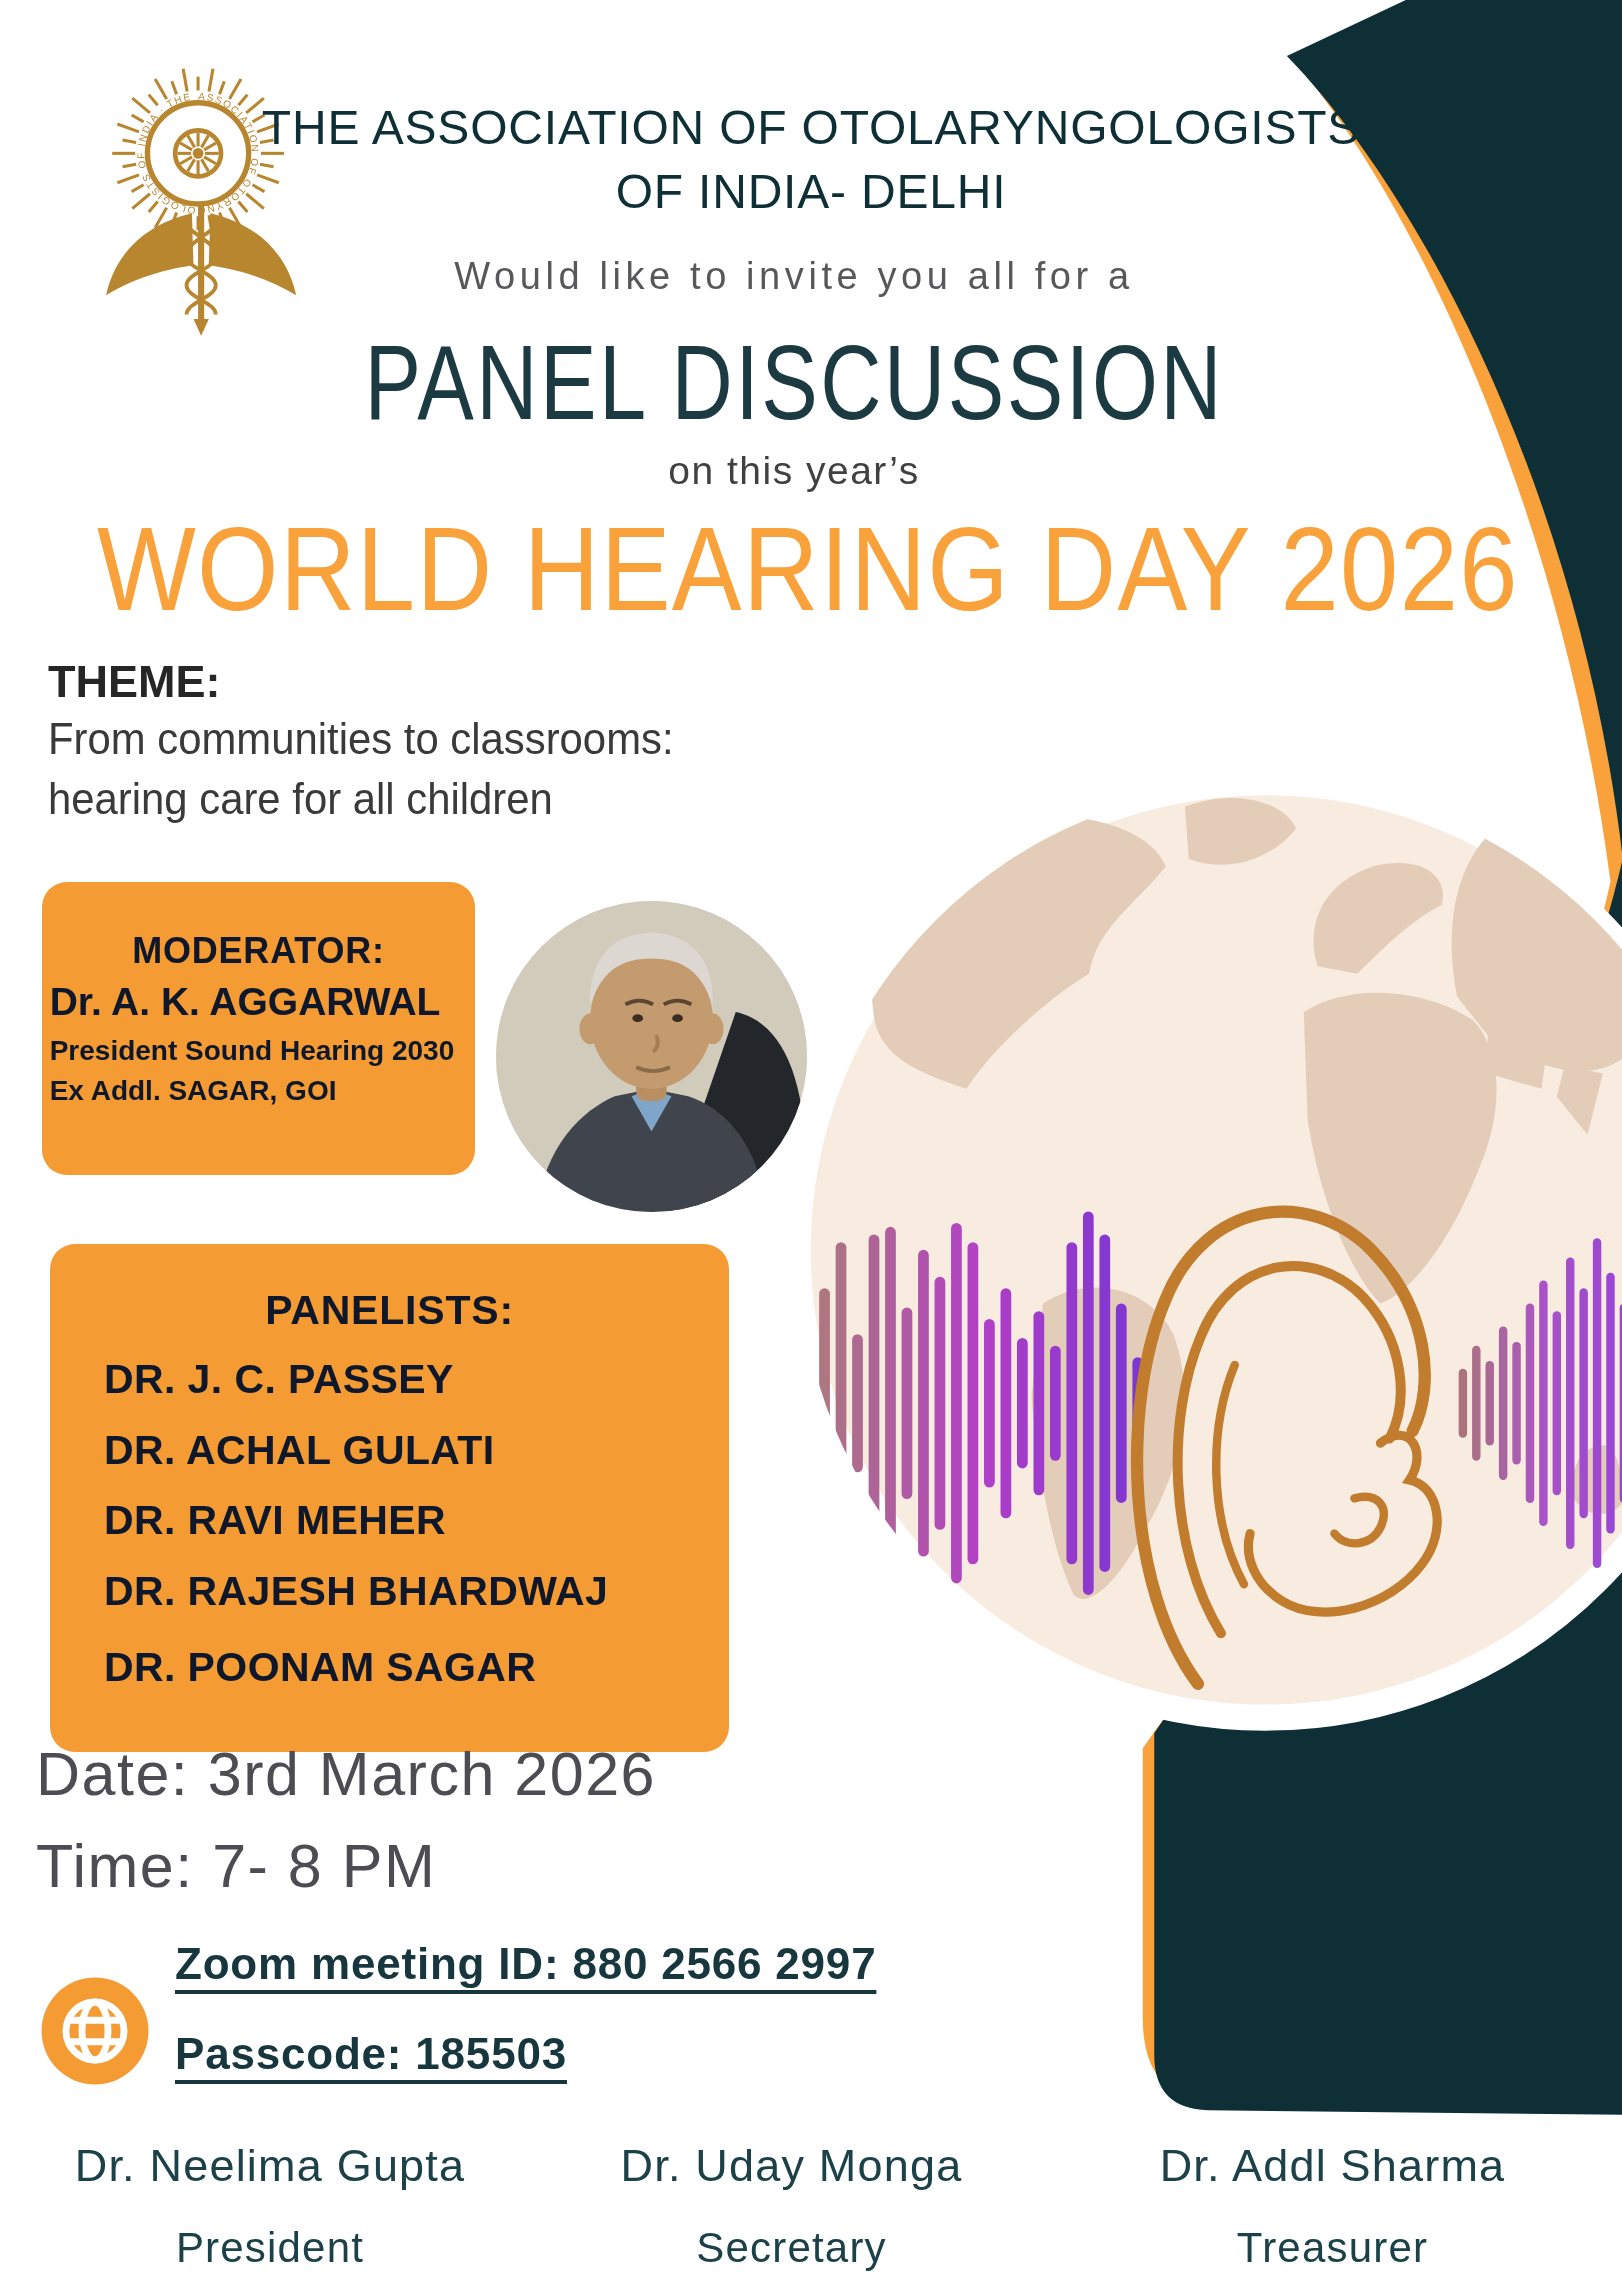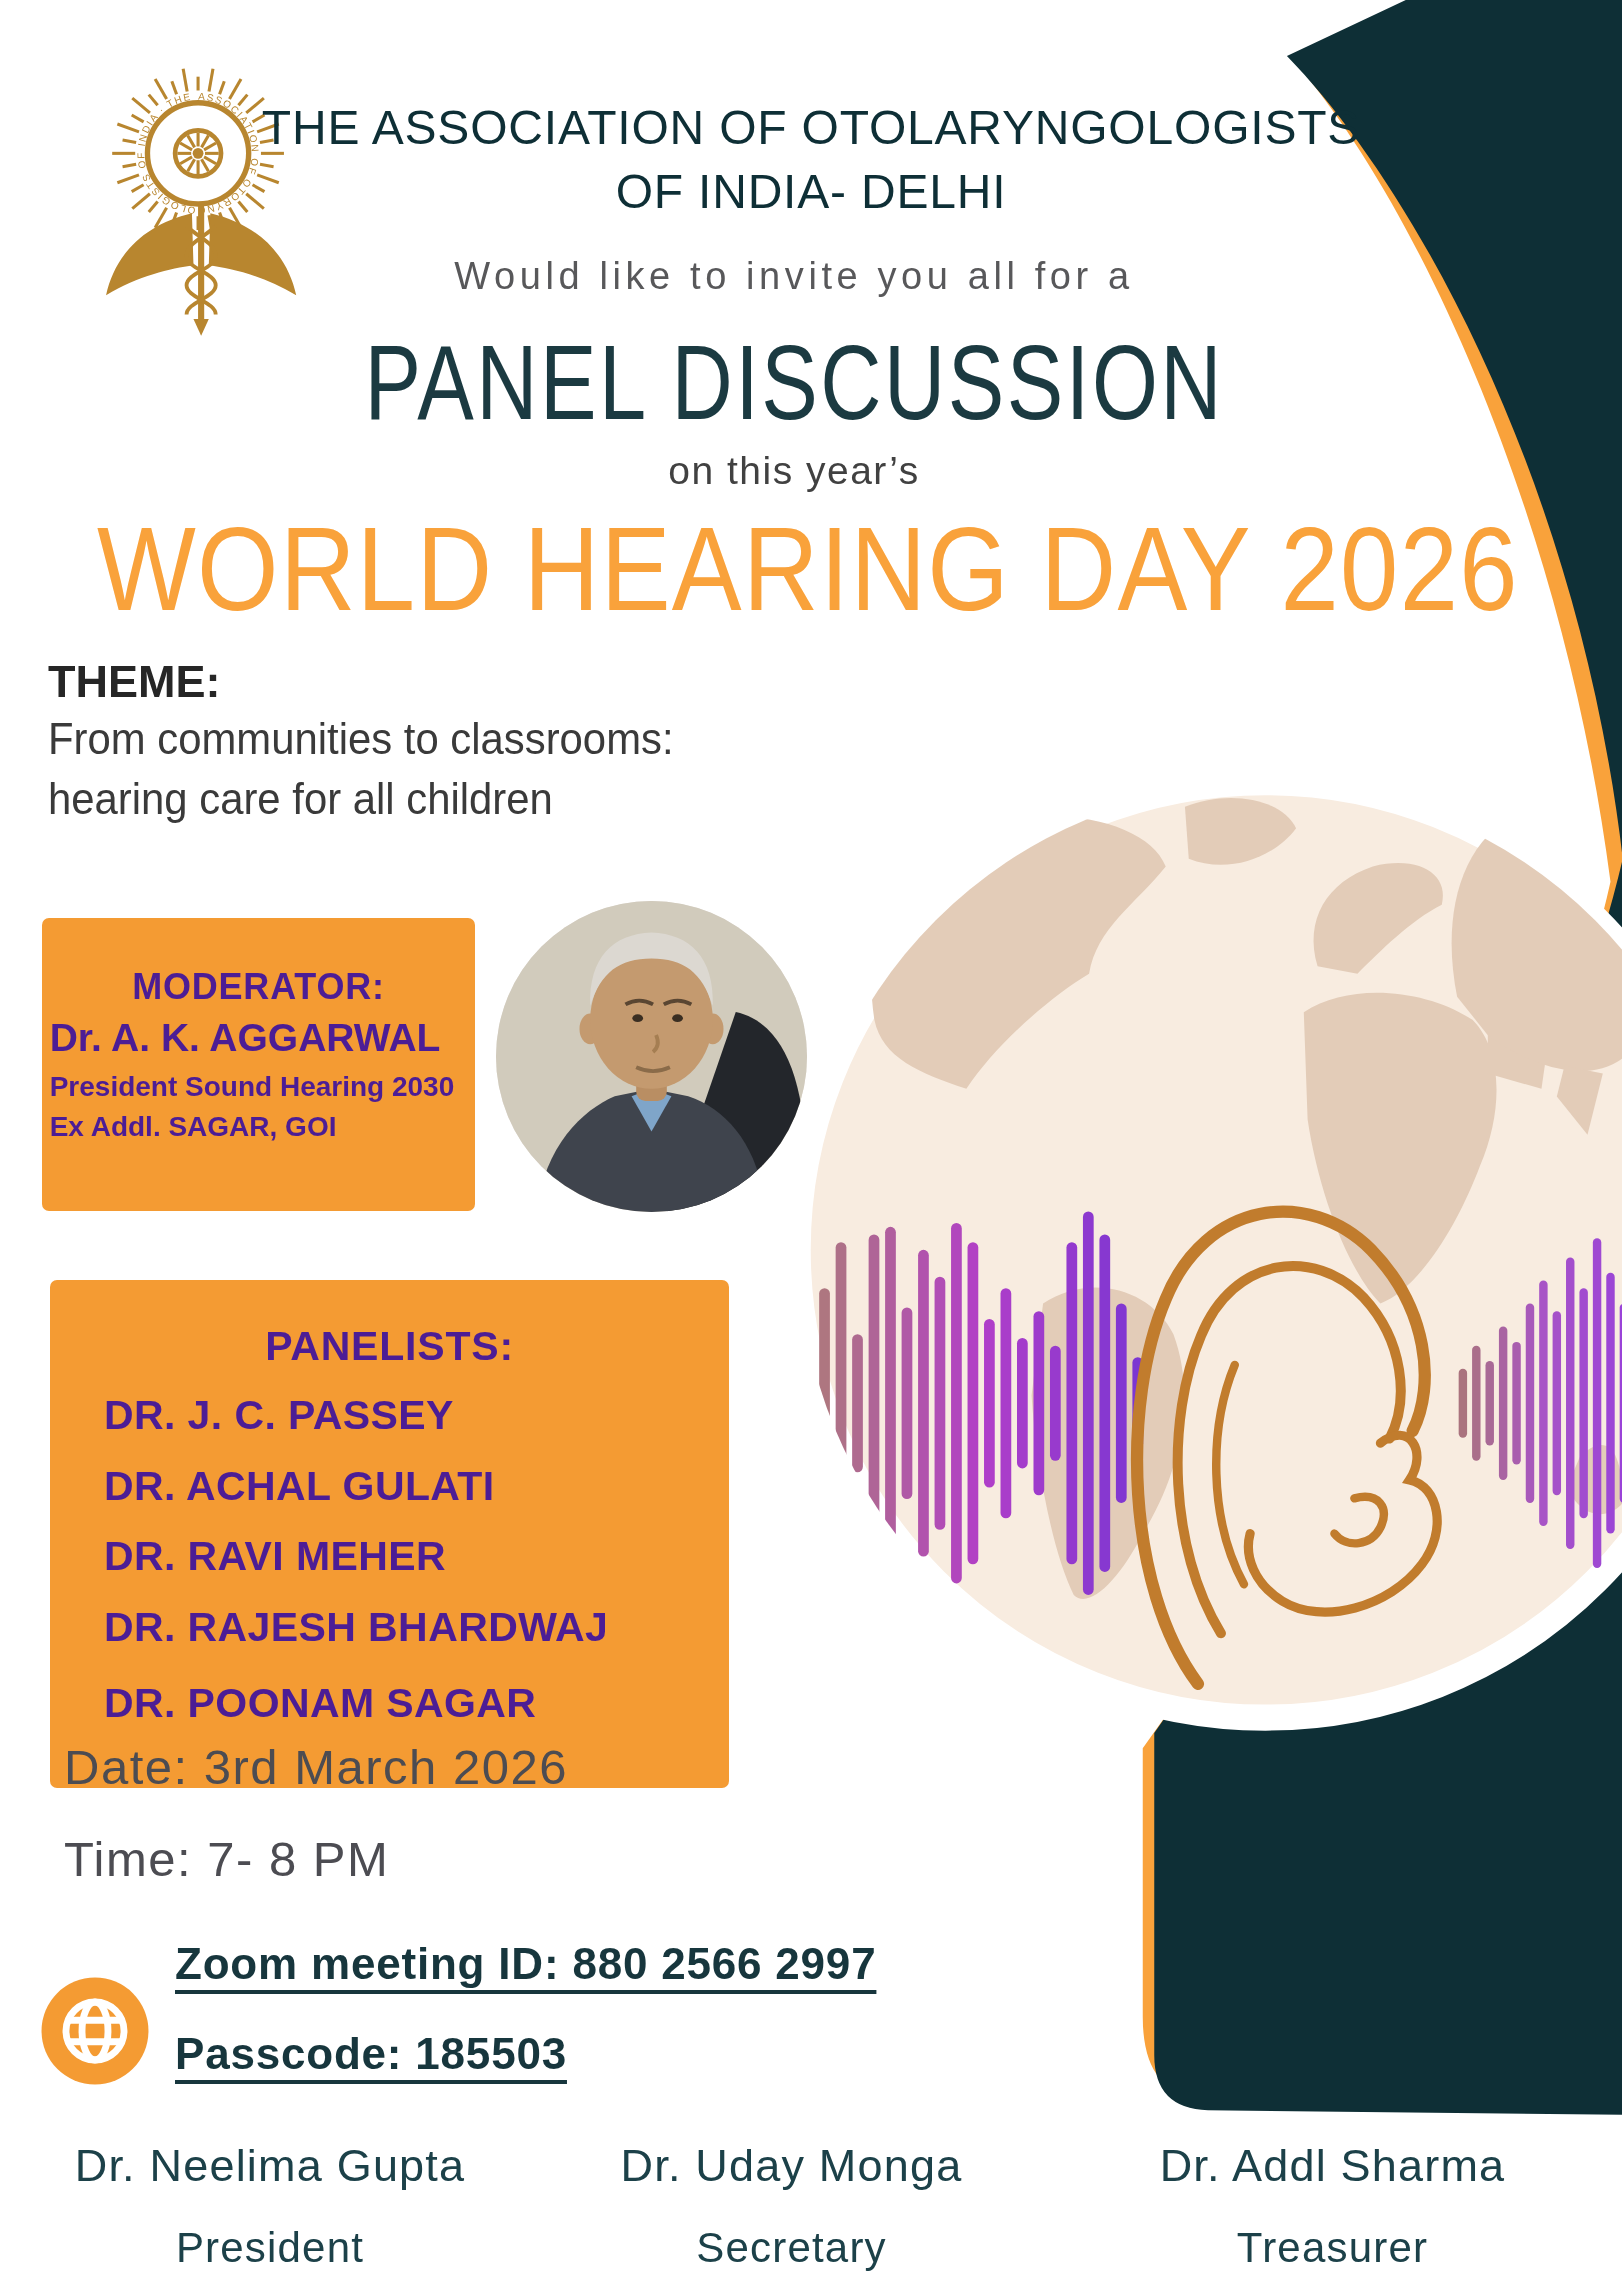--- a/index.html
+++ b/index.html
@@ -20,31 +20,31 @@
   .org-line{font-size:48px;font-weight:400;color:var(--brand-teal);letter-spacing:0.8px;padding-left:17px;}
   .invite{font-size:38px;color:var(--text-gray);letter-spacing:4.6px;}
   .panel-title{font-size:106px;font-weight:400;color:#1B3A41;letter-spacing:3.1px;}
   .panel-title .cond{transform:scaleX(0.80);}
   .on-this{font-size:39px;color:var(--text-mid);letter-spacing:1.5px;}
   .world-title{font-size:119px;font-weight:400;color:var(--title-orange);letter-spacing:1.5px;}
   .world-title .cond{transform:scaleX(0.88);}
   .theme-label{left:48px;top:656px;font-size:45px;font-weight:700;color:var(--text-dark);}
   .theme-line{font-size:45px;font-weight:400;color:#3A3A3A;}
   .theme-line .cond{transform:scaleX(0.93);transform-origin:left center;}
-  .obox{position:absolute;background:var(--accent-orange);border-radius:7px;z-index:2;color:#4c1d95;margin-top:36px;}
+  .obox{position:absolute;background:var(--accent-orange);border-radius:25px;z-index:2;color:#0f172a;}
   .mod-box{left:42px;top:882px;width:433px;height:293px;}
   .mod-label{width:100%;text-align:center;top:48px;font-size:36px;font-weight:700;position:absolute;letter-spacing:0.8px;}
   .mod-name{left:7.7px;top:98px;font-size:39px;font-weight:700;position:absolute;}
   .mod-role1{left:7.7px;top:153px;font-size:28px;font-weight:700;position:absolute;}
   .mod-role2{left:7.7px;top:193px;font-size:28px;font-weight:700;position:absolute;}
   .pan-box{left:50px;top:1244px;width:679px;height:508px;}
   .pan-label{width:100%;text-align:center;top:43px;font-size:41px;font-weight:700;position:absolute;letter-spacing:0.8px;}
   .pan-name{left:54px;font-size:41px;font-weight:700;position:absolute;letter-spacing:0.4px;}
   .photo-wrap{position:absolute;left:496px;top:901px;width:311px;height:311px;z-index:2;}
-  .sched{left:64px;font-size:49px;color:var(--date-gray);letter-spacing:1.5px;}
+  .sched{left:36px;font-size:61px;color:var(--date-gray);letter-spacing:1.5px;}
   .meet-line{left:175px;font-size:44px;font-weight:700;color:var(--link-teal);letter-spacing:0.8px;
              text-decoration:underline;text-decoration-thickness:3.8px;text-underline-offset:10.7px;}
   .globe-wrap{position:absolute;left:40px;top:1976px;width:110px;height:110px;z-index:2;}
   .officer{position:absolute;text-align:center;z-index:2;color:var(--officer-teal);}
   .officer .oname{font-size:45px;letter-spacing:1.2px;}
   .officer .orole{font-size:42px;margin-top:32px;letter-spacing:1.2px;}
 </style>
 </head>
 <body>
 

